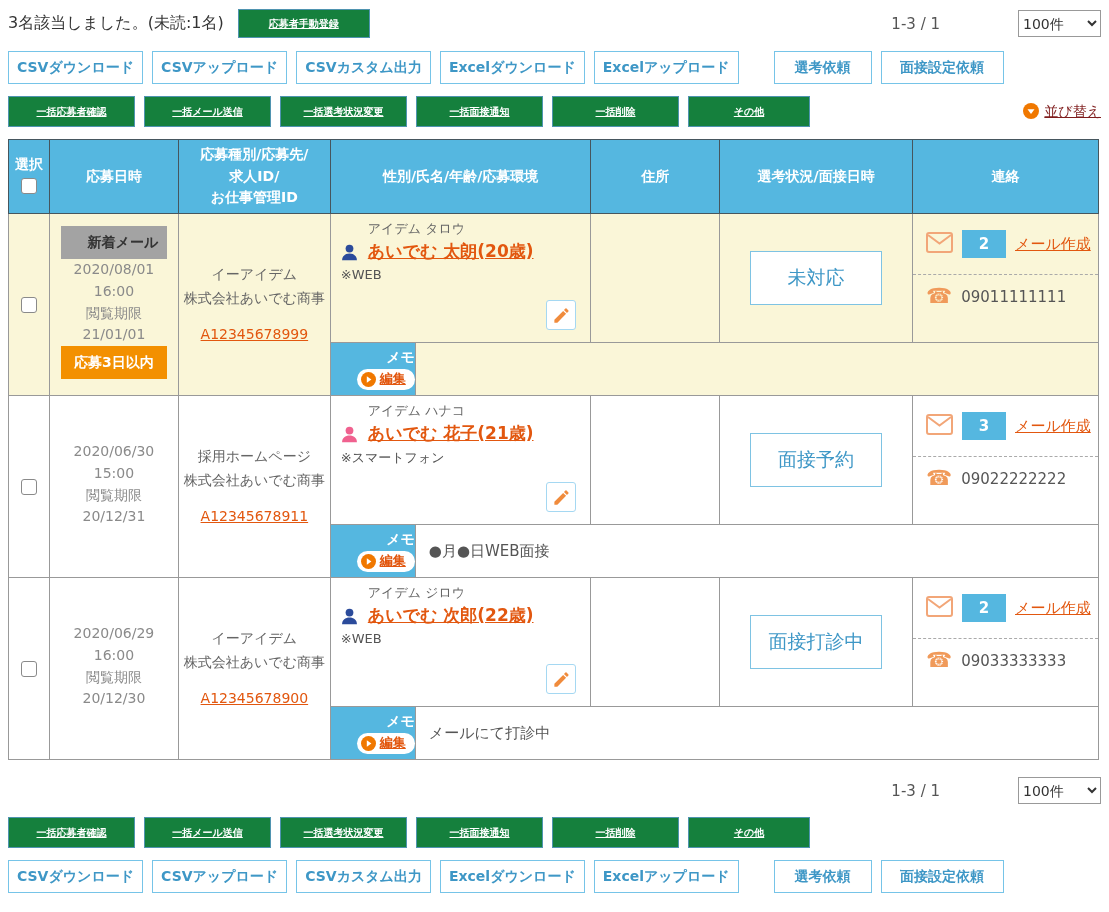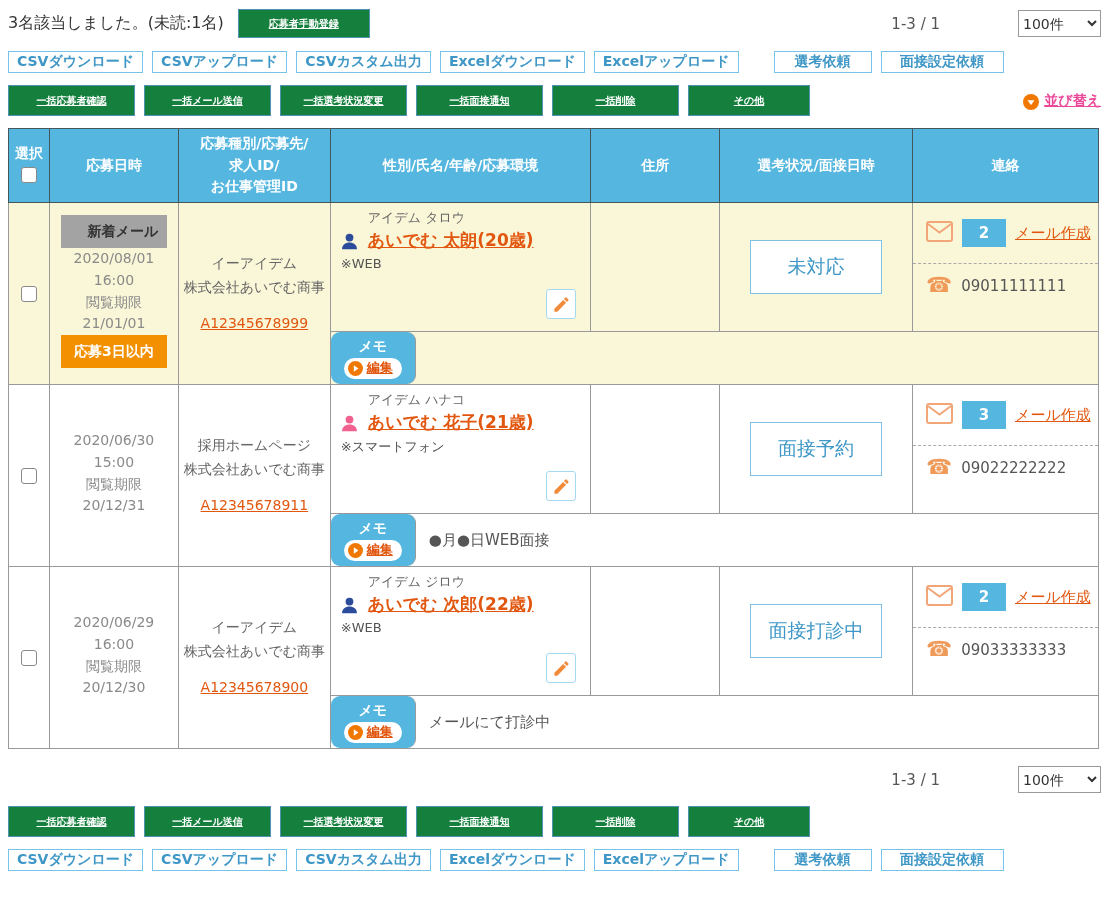--- a/index.html
+++ b/index.html
@@ -11,27 +11,27 @@
   .topbar { display:flex; align-items:center; margin:3px 0 13px; }
   .result-text { font-size:16px; color:#333; }
   .btn { cursor:pointer; font-family:inherit; }
   .btn-blue { background:#15803d; border:1px solid #4F94B0; color:#fff; font-weight:bold; font-size:10px;text-decoration:underline; }
   .btn-white { background:#fff; border:1px solid #76C4E8; color:#3E97C6; font-weight:bold; font-size:14px; }
   .btn-register { margin-left:14px; width:132px; height:29px; }
   .pag-text { margin-left:auto; font-size:15px; color:#555;text-align:center; }
   .per-page { margin-left:78px; width:83px; height:27px; font-size:14px; border:1px solid #999; background:#fff; color:#333; font-family:inherit; }
 
   .btn-row { display:flex; gap:9px; margin-bottom:12px; align-items:center; }
-  .csv-row .btn-white { min-width:126px; height:22px; padding:0 8px; white-space:nowrap; }
+  .csv-row .btn-white { min-width:126px; height:33px; padding:0 8px; white-space:nowrap; }
   .bulk-row .btn-blue { width:127px; height:31px; padding:0; white-space:nowrap; }
   .btn-senko { min-width:98px !important; margin-left:26px; }
   .btn-mensetsu { min-width:123px !important; }
   .btn-sonota { width:122px !important; }
-  .sort-link { margin-left:auto; display:flex; align-items:flex-end; gap:5px; color:#ec4899;
-               font-size:14px; font-weight:bold; text-decoration:underline; cursor:pointer; }
+  .sort-link { margin-left:auto; display:flex; align-items:flex-start; gap:5px; color:#7f1d1d;
+               font-size:14px; font-weight:normal; text-decoration:underline; cursor:pointer; }
 
   
   table { border-collapse:collapse; width:1091px; margin-top:2px; }
   th { background:#55B7E0; color:#fff; font-weight:bold; font-size:14px;
        border:1px solid #46565E; padding:4px 2px; text-align:center; vertical-align:middle; }
   thead tr { height:74px; }
   .pre { white-space:pre-line; line-height:1.55; }
   td { border:1px solid #999; vertical-align:middle; font-size:14px; }
   tr.hl td { background:#FAF6D8; }
 
@@ -70,21 +70,21 @@
   .mail-count { width:44px; height:28px; background:#55B7E0; color:#fff; font-weight:bold; font-size:15px;
        display:flex; align-items:center; justify-content:center; cursor:pointer; }
   .mail-link { font-size:15px; }
   .phone-row { display:flex; align-items:center; gap:9px; padding:11px 0 0 13px; }
   .phone-icon { color:#F09A5A; font-size:21px; line-height:1; }
   .phone-num { color:#555; font-size:15px; }
 
   tr.memo-row td { padding:0; height:52px; }
   .memo-wrap { display:flex; height:52px; }
   .memo-tab { width:85px; background:#55B7E0; border-right:1px solid #999; display:flex; flex-direction:column;
-       align-items:center; justify-content:center; gap:2px; flex:0 0 85px;border-radius:9px; }
+       align-items:flex-end; justify-content:center; gap:2px; flex:0 0 85px; }
   .memo-label { color:#fff; font-weight:bold; font-size:14px; }
   .memo-edit { background:#fff; border:none; border-radius:11px; height:21px; padding:0 9px 0 4px;
        display:flex; align-items:center; gap:4px; cursor:pointer; }
   .memo-edit .olink { font-size:13px; font-weight:bold; }
   .memo-text { flex:1; display:flex; align-items:center; padding-left:13px; font-size:15px; color:#555; }
 
   .bottom-bar { display:flex; align-items:center; justify-content:flex-end; margin:17px 0 13px; }
 </style>
 </head>
 <body>

